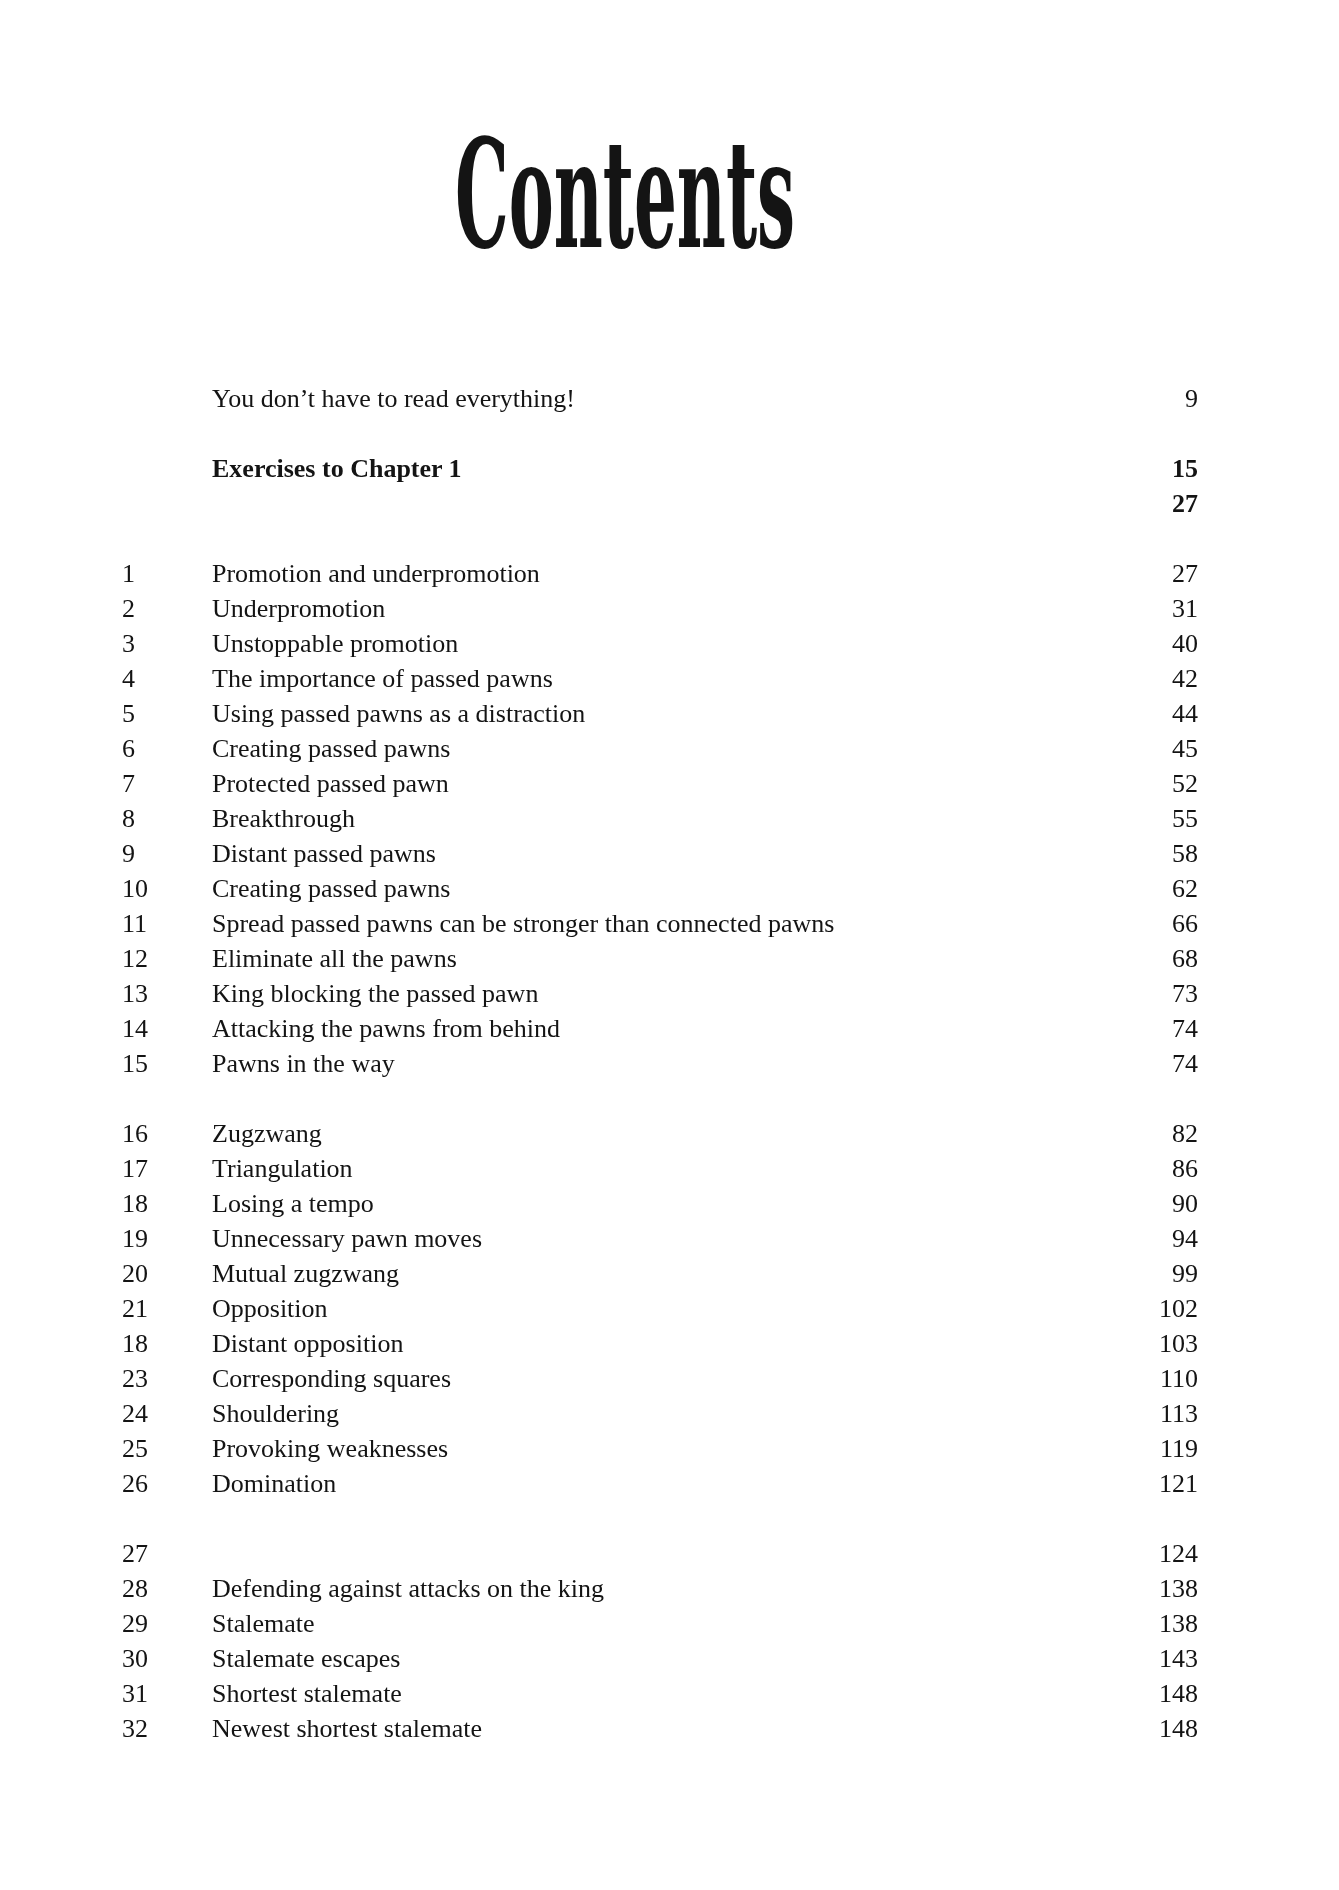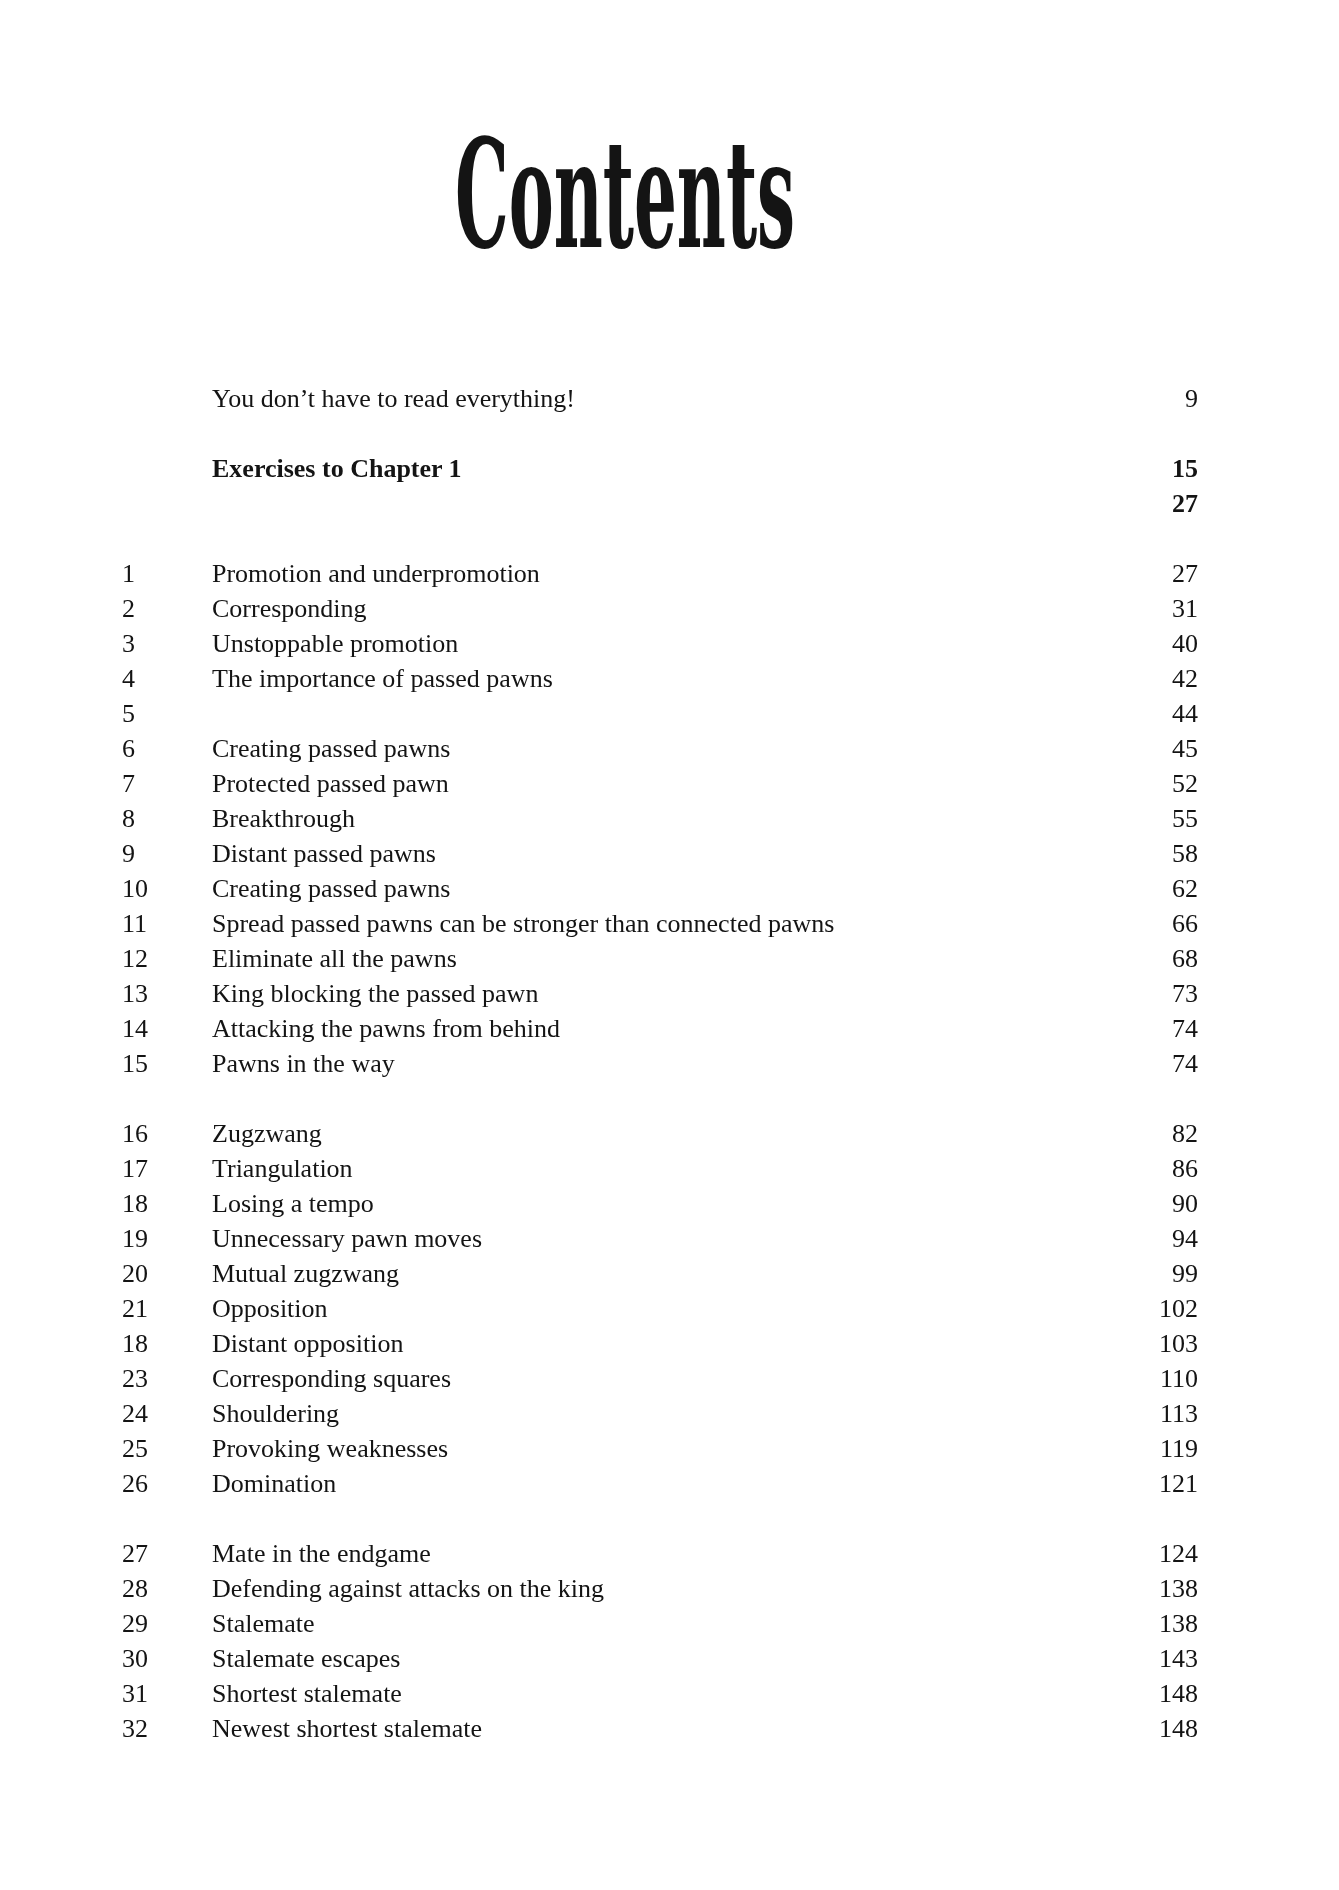--- a/index.html
+++ b/index.html
@@ -83,35 +83,36 @@
       </div>
     <div class="spacer"></div>
     <div id="groups">
         <div class="row">
           <span class="num">1</span>
           <span class="label">Promotion and underpromotion</span>
           <span class="pg">27</span>
         </div>
         <div class="row">
           <span class="num">2</span>
-          <span class="label">Corresponding</span>
+          <span class="label">Underpromotion</span>
           <span class="pg">31</span>
         </div>
         <div class="row">
           <span class="num">3</span>
           <span class="label">Unstoppable promotion</span>
           <span class="pg">40</span>
         </div>
         <div class="row">
           <span class="num">4</span>
           <span class="label">The importance of passed pawns</span>
           <span class="pg">42</span>
         </div>
         <div class="row">
           <span class="num">5</span>
+          <span class="label">Using passed pawns as a distraction</span>
           <span class="pg">44</span>
         </div>
         <div class="row">
           <span class="num">6</span>
           <span class="label">Creating passed pawns</span>
           <span class="pg">45</span>
         </div>
         <div class="row">
           <span class="num">7</span>
           <span class="label">Protected passed pawn</span>
@@ -209,21 +210,20 @@
           <span class="pg">119</span>
         </div>
         <div class="row">
           <span class="num">26</span>
           <span class="label">Domination</span>
           <span class="pg">121</span>
         </div>
         <div class="spacer"></div>
         <div class="row">
           <span class="num">27</span>
-          <span class="label">Mate in the endgame</span>
           <span class="pg">124</span>
         </div>
         <div class="row">
           <span class="num">28</span>
           <span class="label">Defending against attacks on the king</span>
           <span class="pg">138</span>
         </div>
         <div class="row">
           <span class="num">29</span>
           <span class="label">Stalemate</span>

